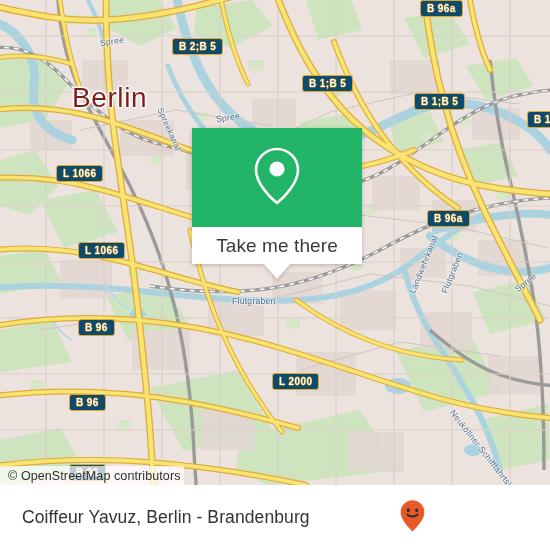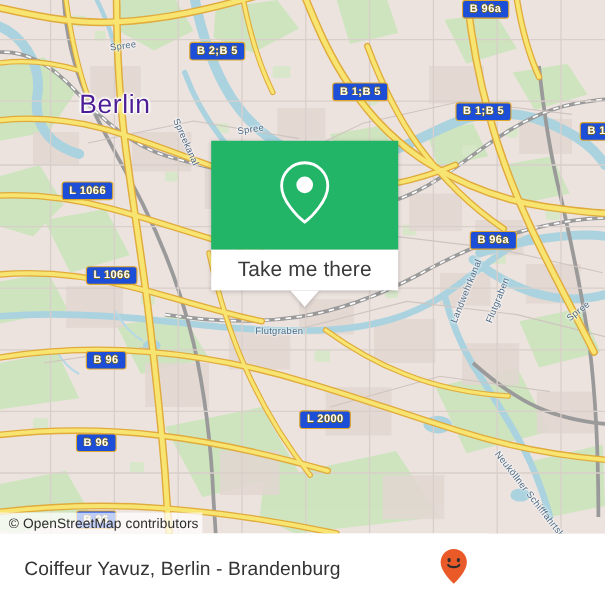--- a/index.html
+++ b/index.html
@@ -36,36 +36,36 @@
 
   
   .map-label {
     position: absolute;
     color: #3f3f3f;
     white-space: nowrap;
     pointer-events: none;
     text-shadow: 0 0 3px #fff, 0 0 3px #fff, 0 0 2px #fff, 1px 0 2px #fff, -1px 0 2px #fff, 0 1px 2px #fff, 0 -1px 2px #fff;
   }
   .city-label {
-    font-size: 24px;
+    font-size: 28px;
     letter-spacing: .6px;
-    color: #4c1d95;
+    color: #7f1d1d;
   }
   .water-label {
     font-size: 8.5px;
     color: #4c6a86;
     font-style: normal;
     letter-spacing: .3px;
     text-shadow: 0 0 3px #fff, 0 0 3px #fff, 0 0 2px #fff;
   }
 
   
   .shield {
     position: absolute;
-    background: #1d4ed8;
+    background: #0c4a6e;
     border: 1.4px solid #e0a72e;
     border-radius: 3px;
     color: #ffffff;
     font-size: 10px;
     font-weight: bold;
     letter-spacing: .4px;
     padding: 1.5px 6px 2.5px 6px;
     line-height: 11px;
     white-space: nowrap;
     text-shadow: 0.7px 0 0 #7d6a1a, -0.7px 0 0 #7d6a1a, 0 0.7px 0 #7d6a1a, 0 -0.7px 0 #7d6a1a;

